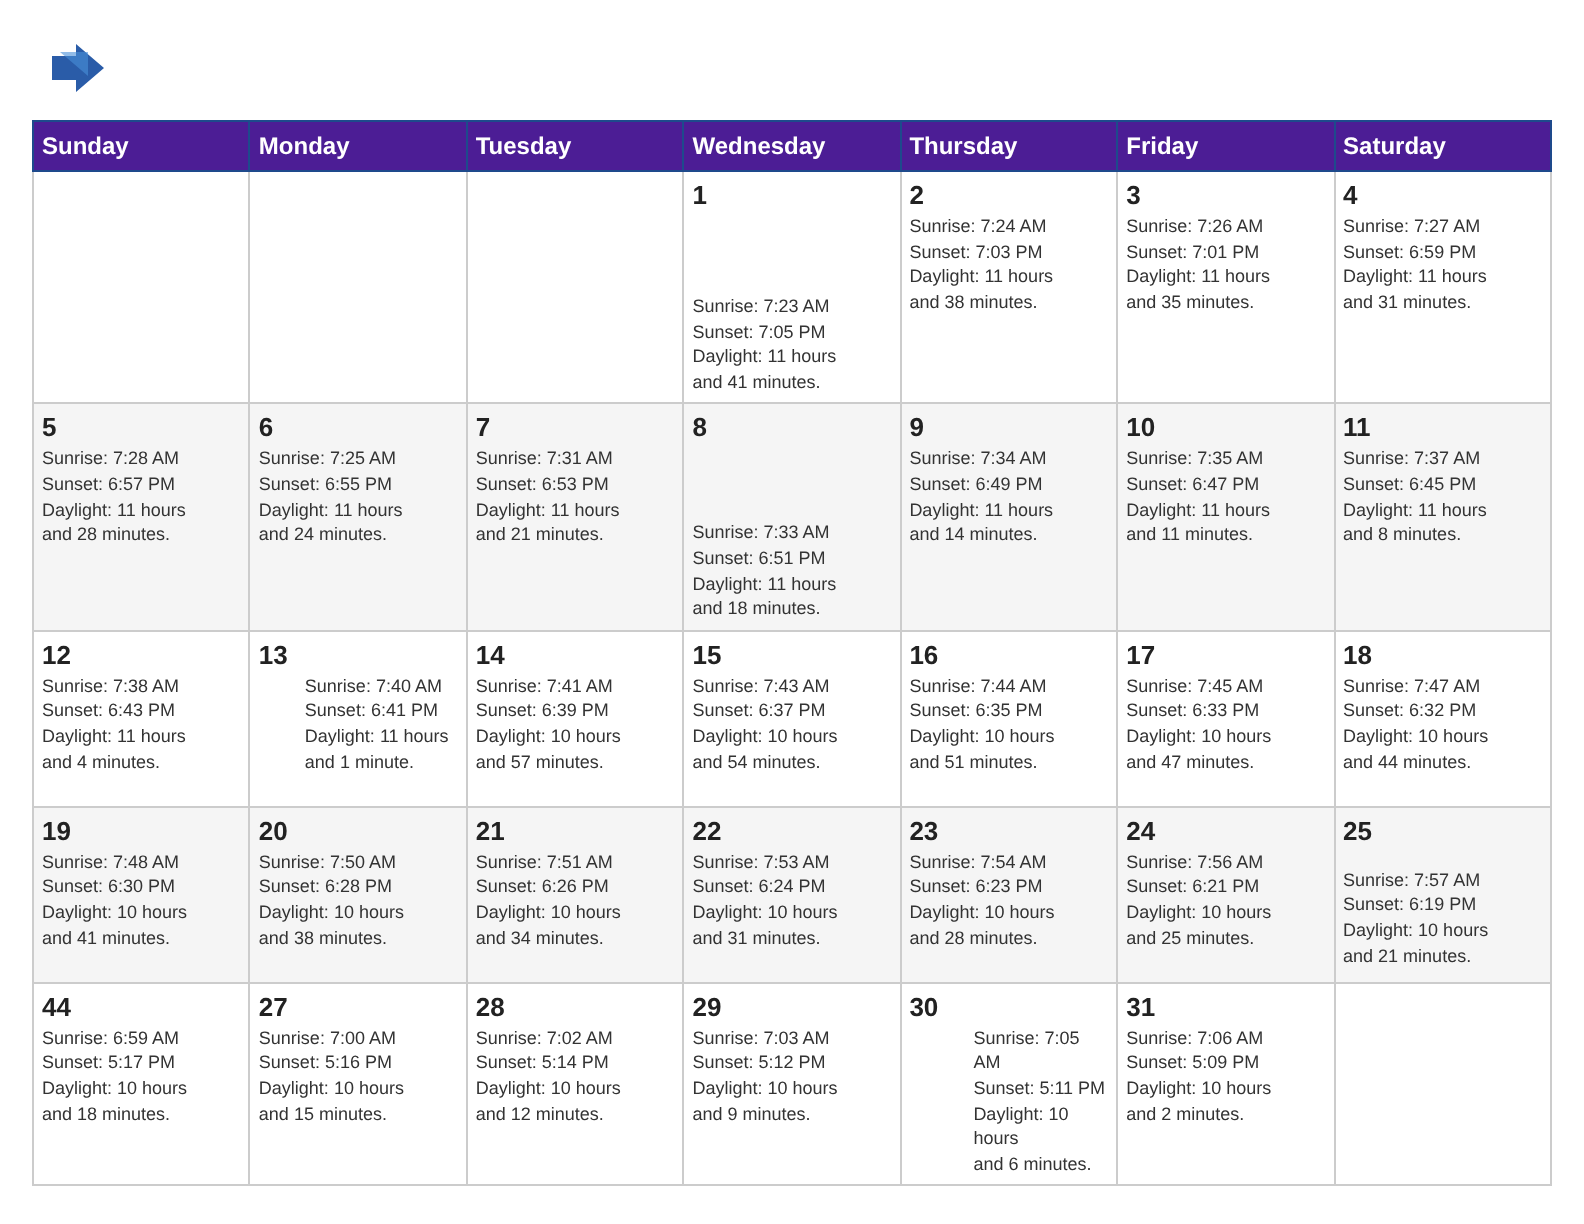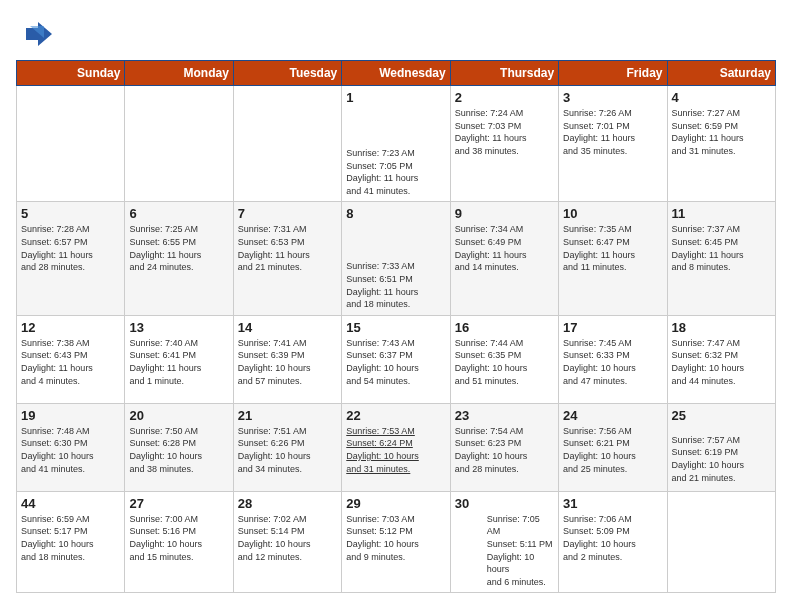--- a/index.html
+++ b/index.html
@@ -59,26 +59,26 @@
       font-size: 14px;
       color: #444;
       margin-top: 2px;
     }
     .calendar {
       width: 100%;
       border-collapse: collapse;
       table-layout: fixed;
     }
     .calendar th {
-      background: #c2410c;
+      background: #4c1d95;
       color: #fff;
       font-size: 12px;
       font-weight: bold;
       padding: 5px 4px;
-      text-align: right;
+      text-align: left;
       border: 1px solid #1e4a8c;
     }
     .calendar td {
       border: 1px solid #ccc;
       vertical-align: top;
       padding: 4px 4px 4px 4px;
       font-size: 9.5px;
       color: #222;
       height: 88px;
       background: #fff;
@@ -223,21 +223,21 @@
         <tr>
           <td>
             <span class="day-number">12</span>
             <div class="cell-content" style="white-space: pre-line;">Sunrise: 7:38 AM
 Sunset: 6:43 PM
 Daylight: 11 hours
 and 4 minutes.</div>
           </td>
           <td>
             <span class="day-number">13</span>
-            <div class="cell-content" style="white-space: pre-line;">Sunrise: 7:40 AM
+            <div class="cell-content" style="white-space: pre-line; margin-left: 23px;">Sunrise: 7:40 AM
 Sunset: 6:41 PM
 Daylight: 11 hours
 and 1 minute.</div>
           </td>
           <td>
             <span class="day-number">14</span>
             <div class="cell-content" style="white-space: pre-line;">Sunrise: 7:41 AM
 Sunset: 6:39 PM
 Daylight: 10 hours
 and 57 minutes.</div>
@@ -288,21 +288,21 @@
           </td>
           <td>
             <span class="day-number">21</span>
             <div class="cell-content" style="white-space: pre-line;">Sunrise: 7:51 AM
 Sunset: 6:26 PM
 Daylight: 10 hours
 and 34 minutes.</div>
           </td>
           <td>
             <span class="day-number">22</span>
-            <div class="cell-content" style="white-space: pre-line; text-decoration: underline;">Sunrise: 7:53 AM
+            <div class="cell-content" style="white-space: pre-line;">Sunrise: 7:53 AM
 Sunset: 6:24 PM
 Daylight: 10 hours
 and 31 minutes.</div>
           </td>
           <td>
             <span class="day-number">23</span>
             <div class="cell-content" style="white-space: pre-line;">Sunrise: 7:54 AM
 Sunset: 6:23 PM
 Daylight: 10 hours
 and 28 minutes.</div>

